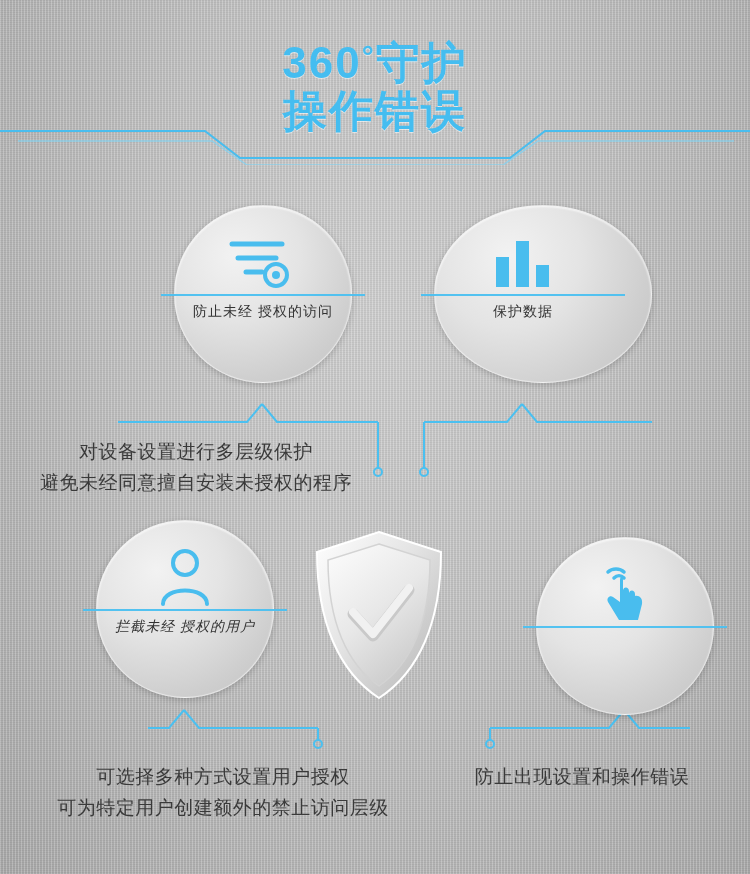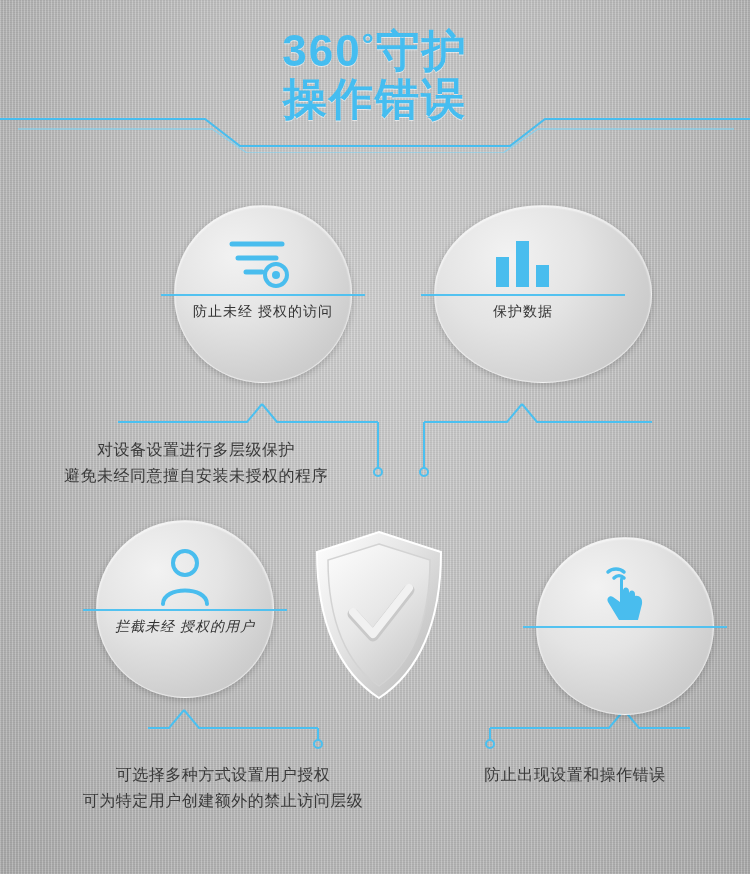--- a/index.html
+++ b/index.html
@@ -20,21 +20,21 @@
     background:
       repeating-linear-gradient(90deg, rgba(255,255,255,0.16) 0px, rgba(255,255,255,0.16) 1px, rgba(0,0,0,0.04) 1px, rgba(0,0,0,0.04) 3px),
       repeating-linear-gradient(0deg, rgba(255,255,255,0.05) 0px, rgba(255,255,255,0.05) 1px, rgba(0,0,0,0.03) 1px, rgba(0,0,0,0.03) 2px),
       radial-gradient(ellipse at 50% 35%, #cfcfcf 0%, #c2c2c2 45%, #a9a9a9 100%);
     overflow: hidden;
   }
 
   
   .header {
     position: absolute;
-    top: 5px; left: 0;
+    top: 17px; left: 0;
     width: 750px;
     height: 150px;
   }
   .title {
     position: absolute;
     top: 22px;
     left: 0;
     width: 750px;
     text-align: center;
     line-height: 1.08;
@@ -115,30 +115,30 @@
     position: absolute;
     left: 0; top: 0;
     width: 750px;
     height: 874px;
     pointer-events: none;
   }
 
   
   .caption {
     position: absolute;
-    font-size: 16px;
+    font-size: 19px;
     color: #3a3a3a;
     line-height: 1.62;
     letter-spacing: 0.5px;
     white-space: pre-line;
   }
   #caption-1 { left: 18px;  top: 437px; width: 356px; text-align: center; }
   #caption-2 { left: 418px; top: 437px; width: 300px; text-align: left; }
   #caption-3 { left: 8px;   top: 762px; width: 388px; text-align: center; padding-left: 21px; }
-  #caption-4 { left: 420px; top: 762px; width: 310px; text-align: center; }
+  #caption-4 { left: 420px; top: 762px; width: 310px; text-align: center; padding-left: 7px; }
 </style>
 </head>
 <body>
 
 <div class="page">
 
   <div class="header">
     <div class="title">
       <span>360</span><span class="deg">°</span><span>守护</span>
       <span class="line2">操作错误</span>

